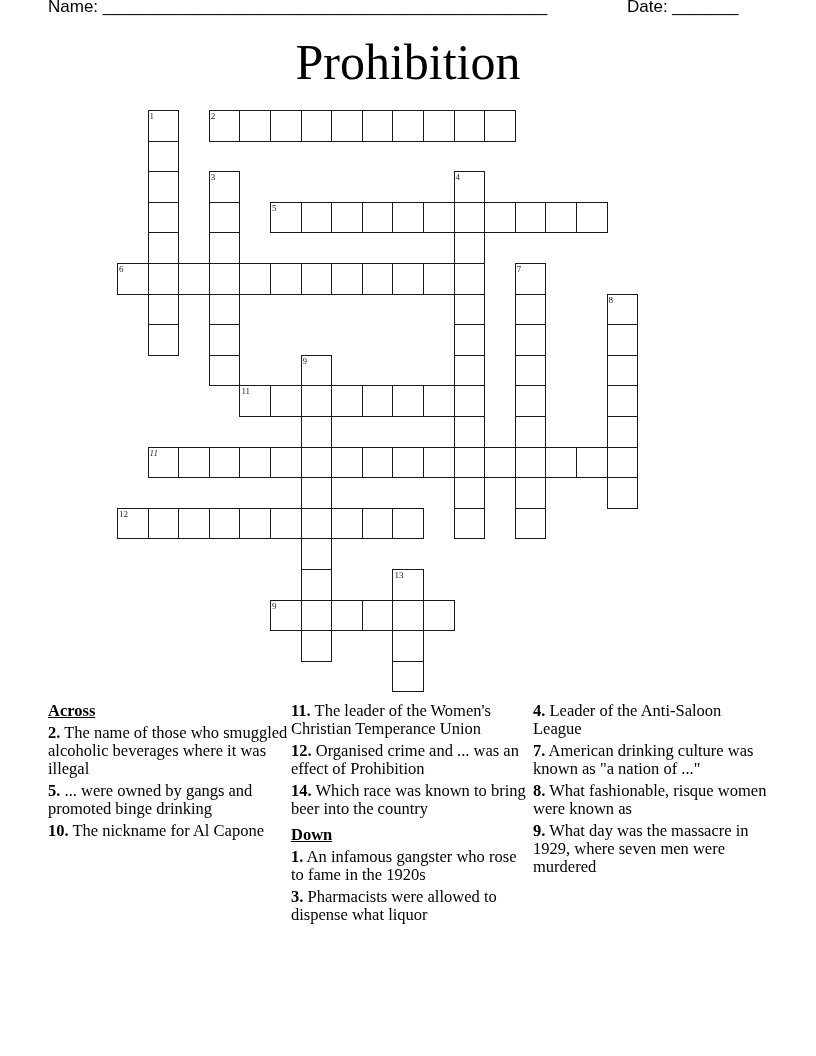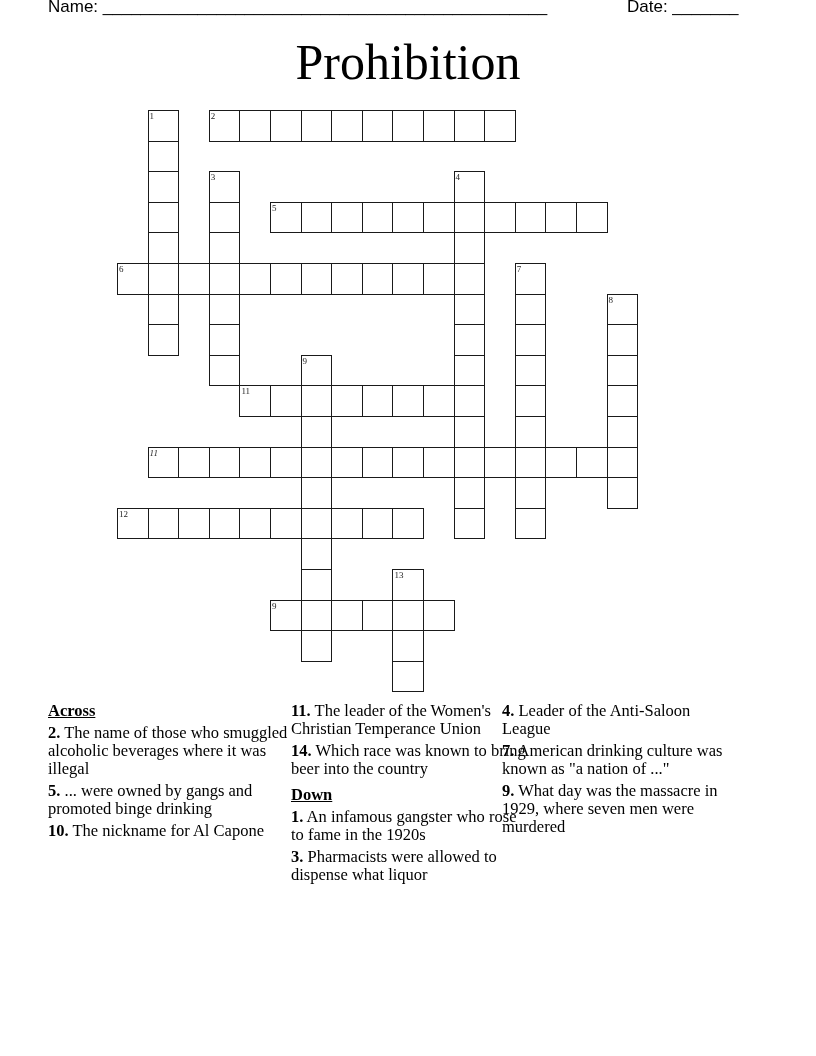--- a/index.html
+++ b/index.html
@@ -24,21 +24,21 @@
   .cell .num {
     position: absolute; top: 0px; left: 1px;
     font-family: "Liberation Serif", serif; font-size: 9px; line-height: 10px; color: #222;
   }
   .clues {
     position: absolute; top: 702px;
     font-family: "Liberation Serif", serif; font-size: 16.5px; line-height: 18px;
   }
   .col1 { left: 48px; width: 240px; }
   .col2 { left: 291px; width: 240px; }
-  .col3 { left: 502px; width: 240px; }
+  .col3 { left: 533px; width: 240px; }
   .clue-heading { font-weight: bold; text-decoration: underline; margin: 0 0 4px 0; }
   .clue { margin: 0 0 4px 0; }
   .clue b { font-weight: bold; }
   .down-heading { margin-top: 8px; }
 </style>
 </head>
 <body>
 
 <div class="header-line">Name: _______________________________________________</div>
 <div class="date-line">Date: _______</div>
@@ -195,23 +195,25 @@
 
 <div class="clues col1">
   <div class="clue-heading">Across</div>
   <div class="clue"><b>2.</b> <span>The name of those who smuggled alcoholic beverages where it was illegal</span></div>
   <div class="clue"><b>5.</b> <span>... were owned by gangs and promoted binge drinking</span></div>
   <div class="clue"><b>10.</b> <span>The nickname for Al Capone</span></div>
 </div>
 
 <div class="clues col2">
   <div class="clue"><b>11.</b> <span>The leader of the Women's Christian Temperance Union</span></div>
+  <div class="clue"><b>12.</b> <span>Organised crime and ... was an effect of Prohibition</span></div>
   <div class="clue"><b>14.</b> <span>Which race was known to bring beer into the country</span></div>
   <div class="clue-heading down-heading">Down</div>
   <div class="clue"><b>1.</b> <span>An infamous gangster who rose to fame in the 1920s</span></div>
   <div class="clue"><b>3.</b> <span>Pharmacists were allowed to dispense what liquor</span></div>
 </div>
 
 <div class="clues col3">
   <div class="clue"><b>4.</b> <span>Leader of the Anti-Saloon League</span></div>
   <div class="clue"><b>7.</b> <span>American drinking culture was known as "a nation of ..."</span></div>
+  <div class="clue"><b>8.</b> <span>What fashionable, risque women were known as</span></div>
   <div class="clue"><b>9.</b> <span>What day was the massacre in 1929, where seven men were murdered</span></div>
 </div>
 
 </body></html>

